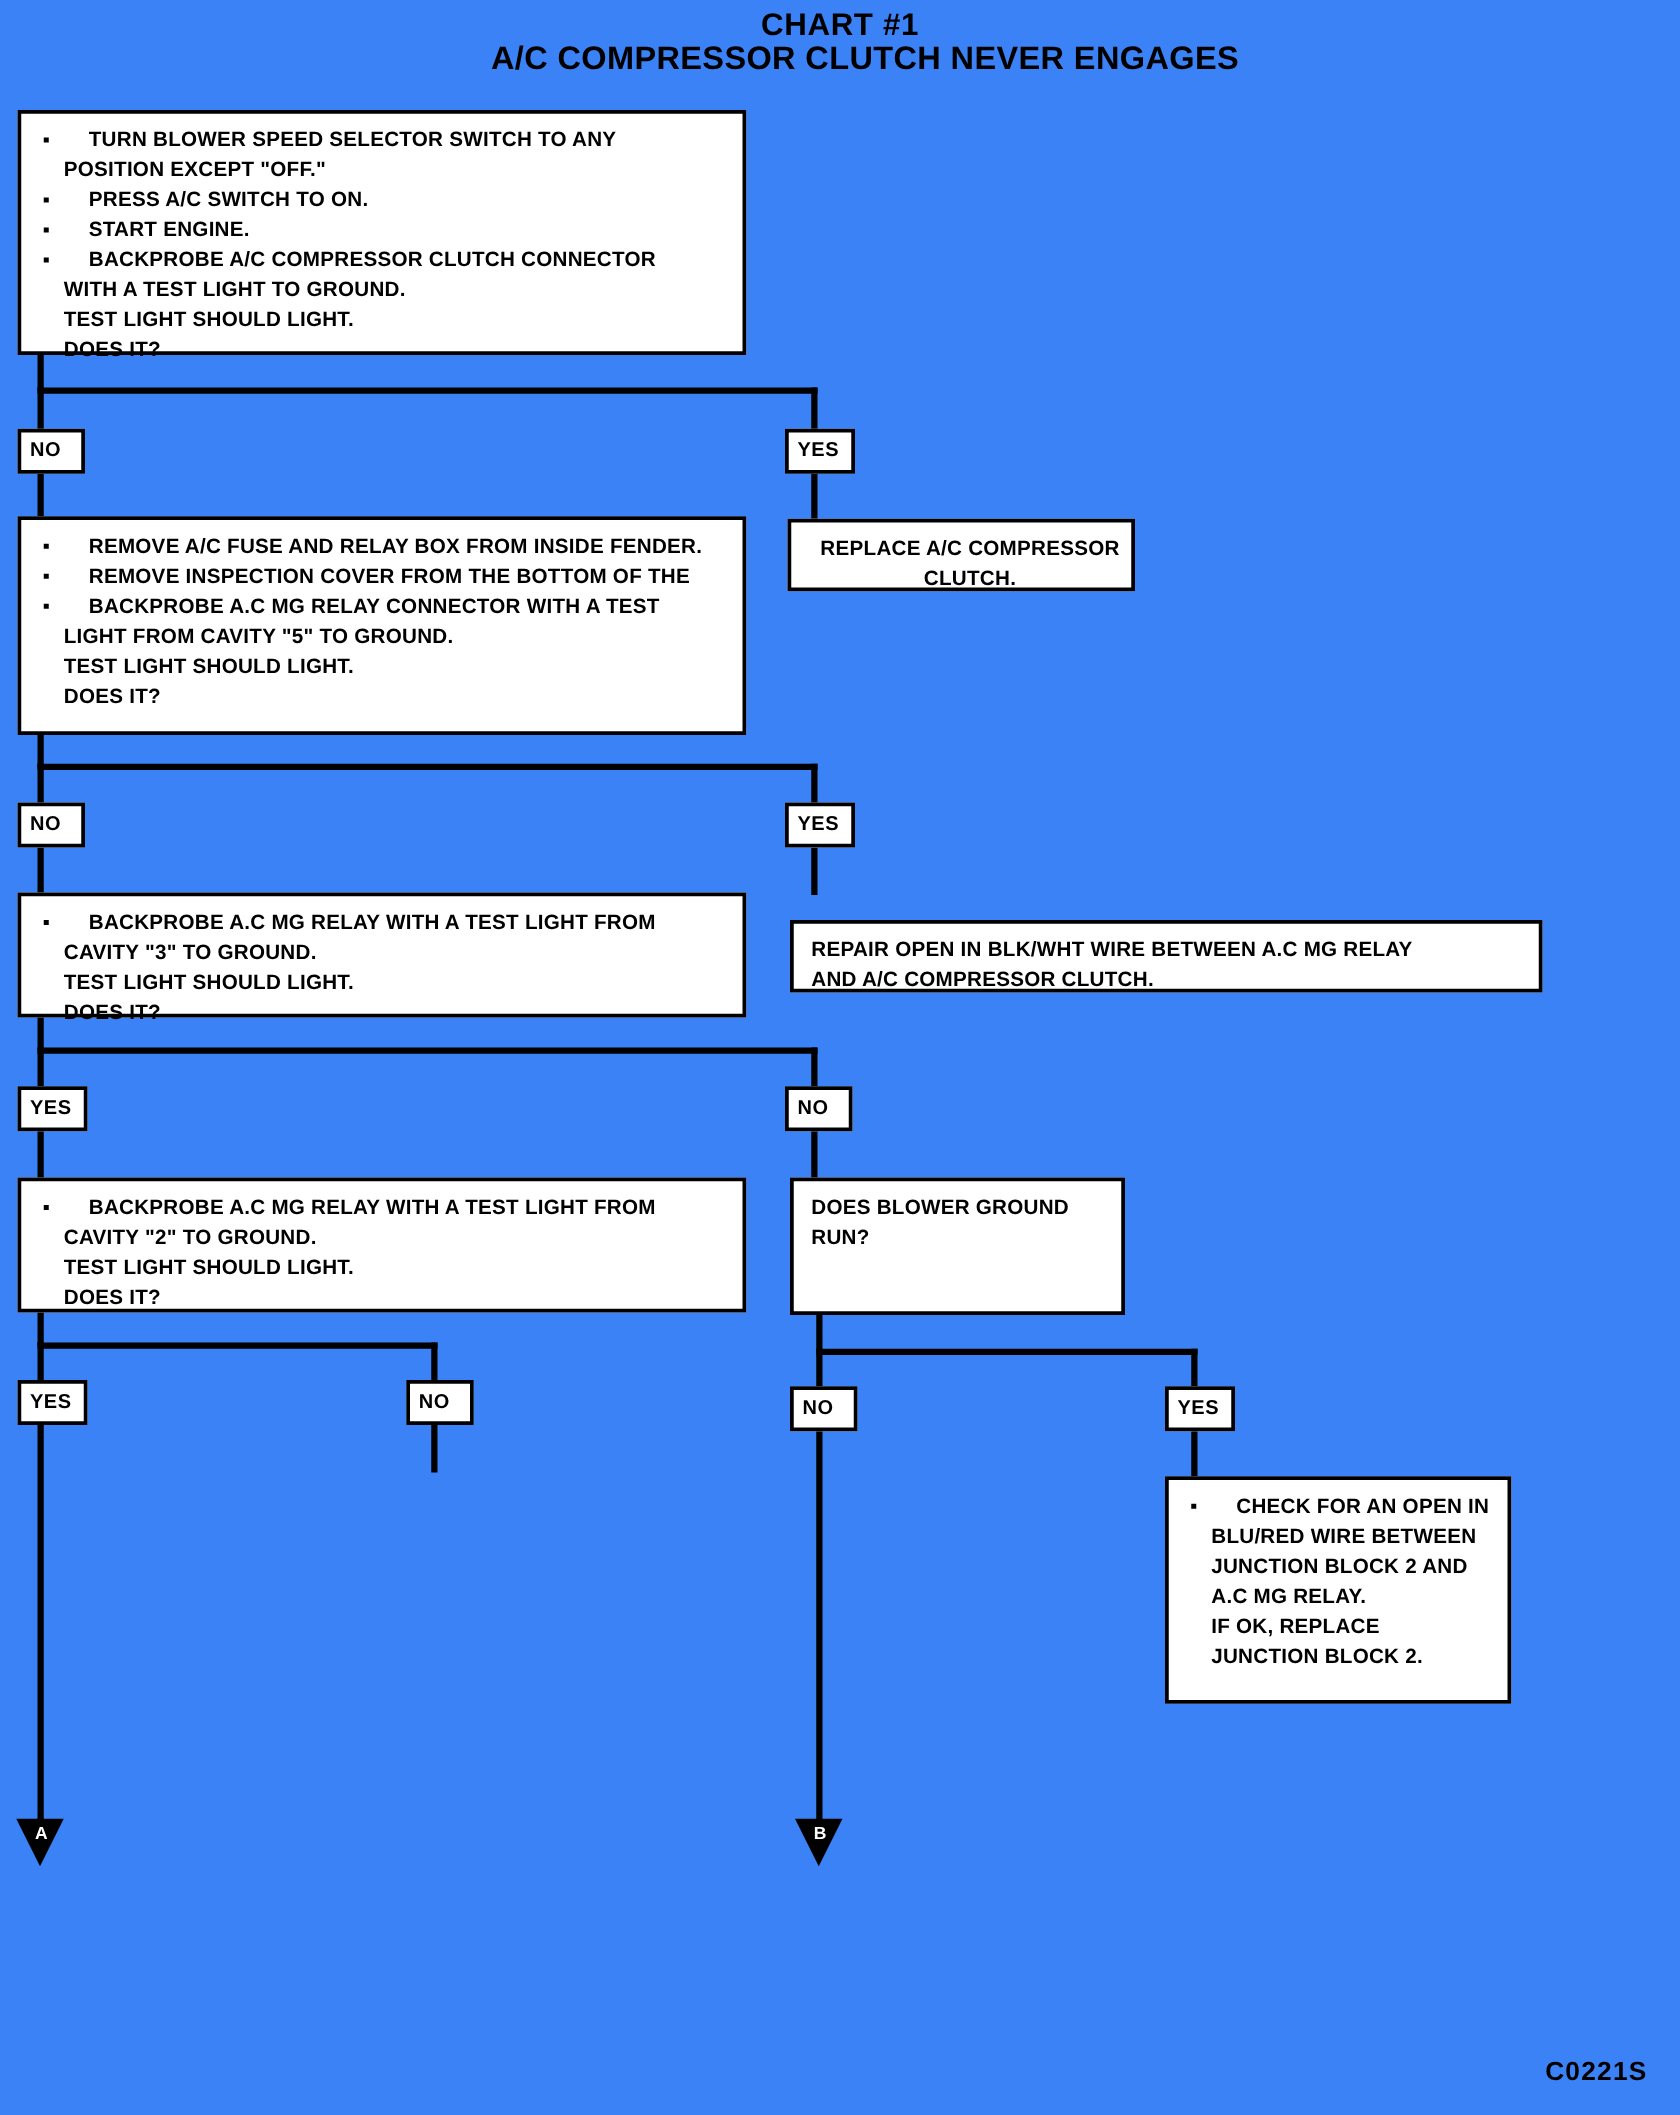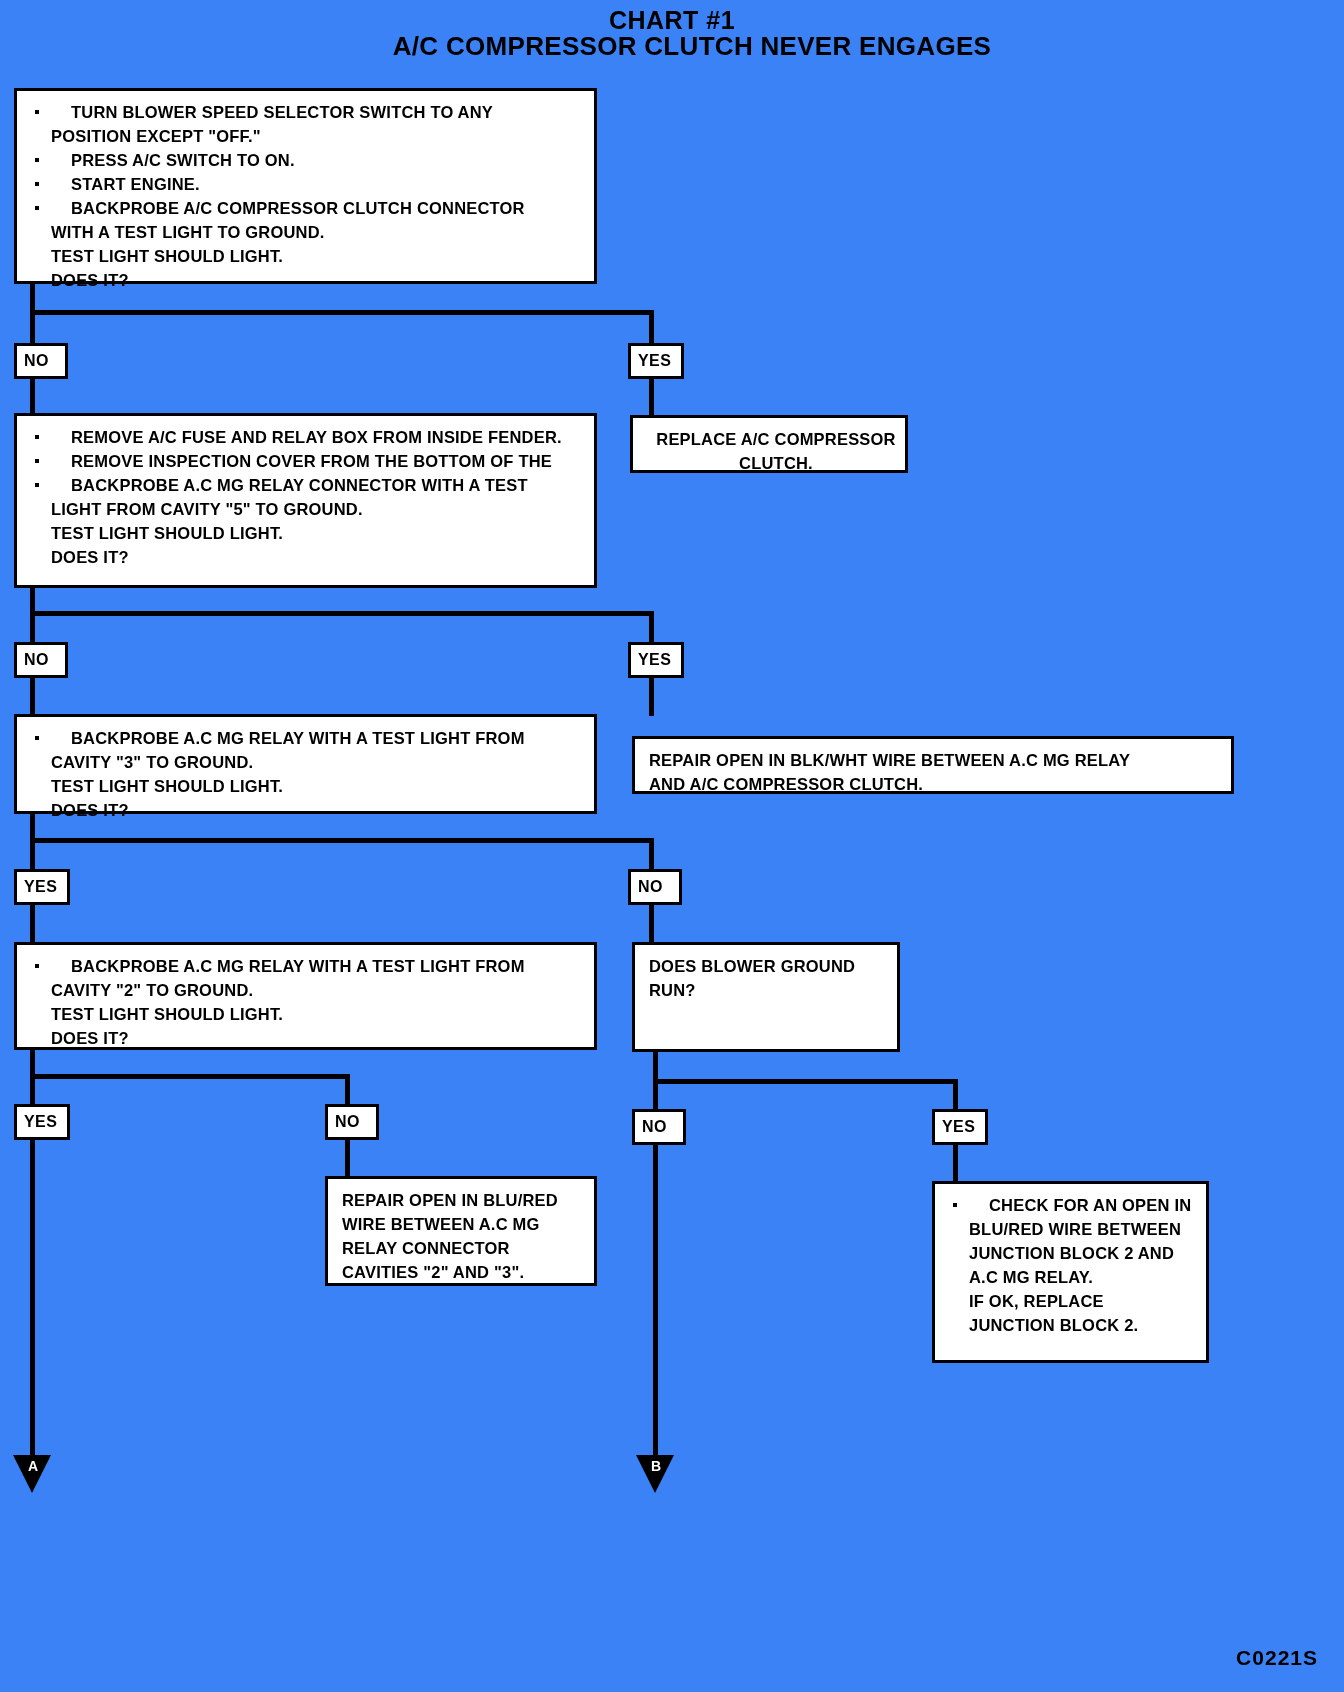--- a/index.html
+++ b/index.html
@@ -265,28 +265,20 @@
   </div>
 
   <div class="chip" style="left:632px; top:1109px; width:54px; height:36px;">
     <span>NO</span>
   </div>
 
   <div class="chip" style="left:932px; top:1109px; width:56px; height:36px;">
     <span>YES</span>
   </div>
 
-  <div class="box" style="left:325px; top:1176px; width:272px; height:110px;">
-    <div class="lines">
-      <div class="plain">REPAIR OPEN IN BLU/RED</div>
-      <div class="plain">WIRE BETWEEN A.C MG</div>
-      <div class="plain">RELAY CONNECTOR</div>
-      <div class="plain">CAVITIES "2" AND "3".</div>
-    </div>
-  </div>
 
   <div class="box" style="left:932px; top:1181px; width:277px; height:182px;">
     <div class="lines">
       <div class="li bullet">CHECK FOR AN OPEN IN</div>
       <div class="li cont">BLU/RED WIRE BETWEEN</div>
       <div class="li cont">JUNCTION BLOCK 2 AND</div>
       <div class="li cont">A.C MG RELAY.</div>
       <div class="li cont">IF OK, REPLACE</div>
       <div class="li cont">JUNCTION BLOCK 2.</div>
     </div>

